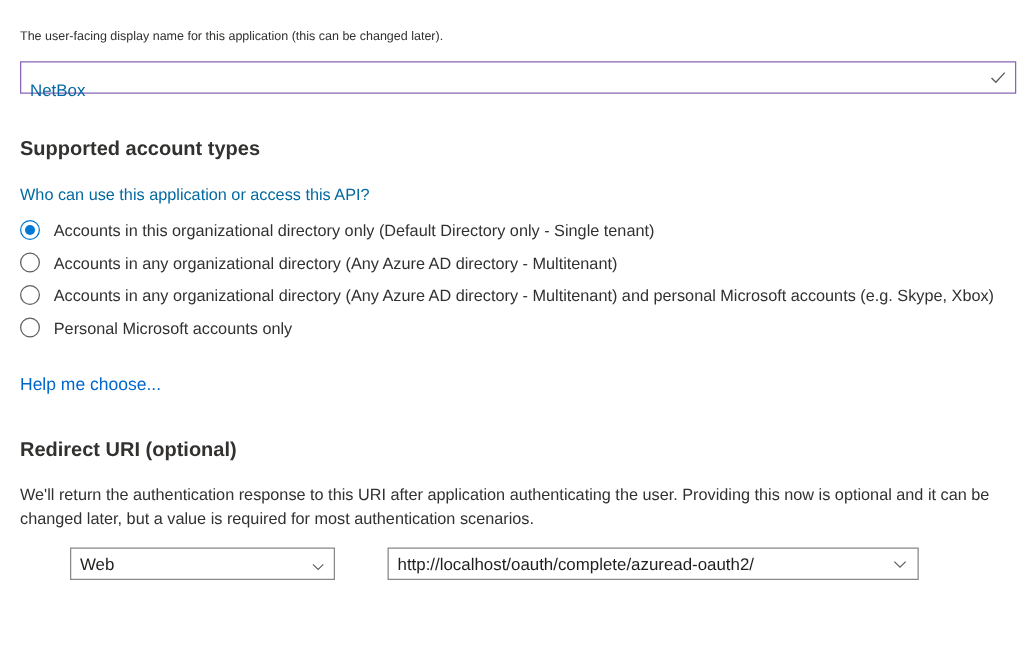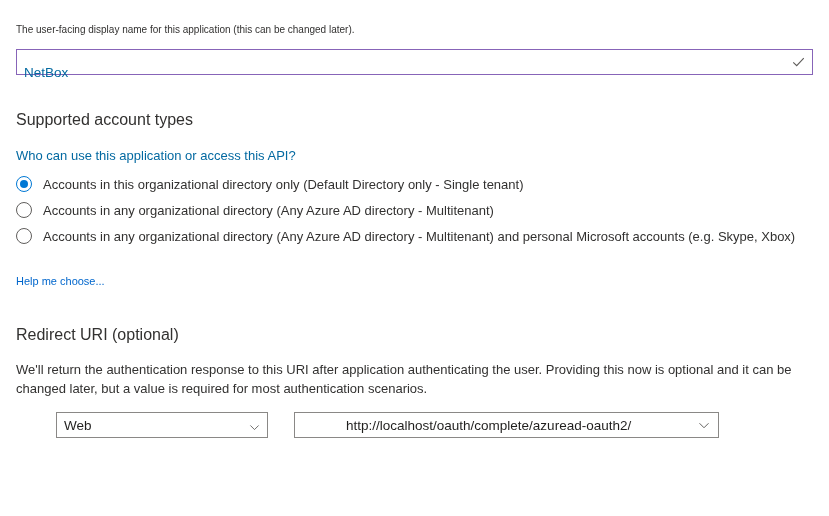--- a/index.html
+++ b/index.html
@@ -67,21 +67,21 @@
     right: 7px;
     top: 50%;
     transform: translateY(-50%);
     width: 13px;
     height: 13px;
     pointer-events: none;
   }
   .section-title {
     font-size: 16px;
     color: #323130;
-    font-weight: 400;
+    font-weight: 700;
     line-height: 22px;
     margin: 0;
   }
   .section-sep {
     margin-top: 34px;
   }
   .question {
     font-size: 13px;
     color: #0369a1;
     margin-top: 16px;
@@ -123,21 +123,21 @@
     background: #0078d4;
     transform: translate(-50%, -50%);
   }
   .radio-label {
     font-size: 13px;
     color: #323130;
     line-height: 18px;
   }
   .link {
     color: #0066cc;
-    font-size: 11px;
+    font-size: 14px;
     text-decoration: none;
     cursor: pointer;
     line-height: 18px;
   }
   .help-link-row { margin-top: 18px; }
   .redirect-desc {
     font-size: 13px;
     color: #323130;
     line-height: 19px;
     margin-top: 14px;
@@ -172,22 +172,21 @@
   }
   .uri-wrap {
     width: 425px;
     height: 26px;
     border: 1px solid #8a8886;
     box-sizing: border-box;
     background: #fff;
     display: flex;
     align-items: center;
     position: relative;
-    margin-left: 26px;
-    padding-left: 44px;
+    margin-left: 42px;
   }
   .uri-wrap input {
     border: none;
     outline: none;
     font-family: "Liberation Sans", sans-serif;
     font-size: 13.5px;
     color: #201f1e;
     padding: 0 26px 0 7px;
     flex: 1;
     height: 100%;
@@ -221,20 +220,24 @@
         <span class="radio-label">Accounts in this organizational directory only (Default Directory only - Single tenant)</span>
       </div>
       <div class="radio-row">
         <span class="radio"></span>
         <span class="radio-label">Accounts in any organizational directory (Any Azure AD directory - Multitenant)</span>
       </div>
       <div class="radio-row">
         <span class="radio"></span>
         <span class="radio-label">Accounts in any organizational directory (Any Azure AD directory - Multitenant) and personal Microsoft accounts (e.g. Skype, Xbox)</span>
       </div>
+      <div class="radio-row">
+        <span class="radio"></span>
+        <span class="radio-label">Personal Microsoft accounts only</span>
+      </div>
     </div>
 
     <div class="help-link-row">
       <a class="link" href="#">Help me choose...</a>
     </div>
   </div>
 
   <div class="section-sep">
     <div class="section-title">Redirect URI (optional)</div>
     <div class="redirect-desc">We'll return the authentication response to this URI after application authenticating the user. Providing this now is optional and it can be changed later, but a value is required for most authentication scenarios.</div>

